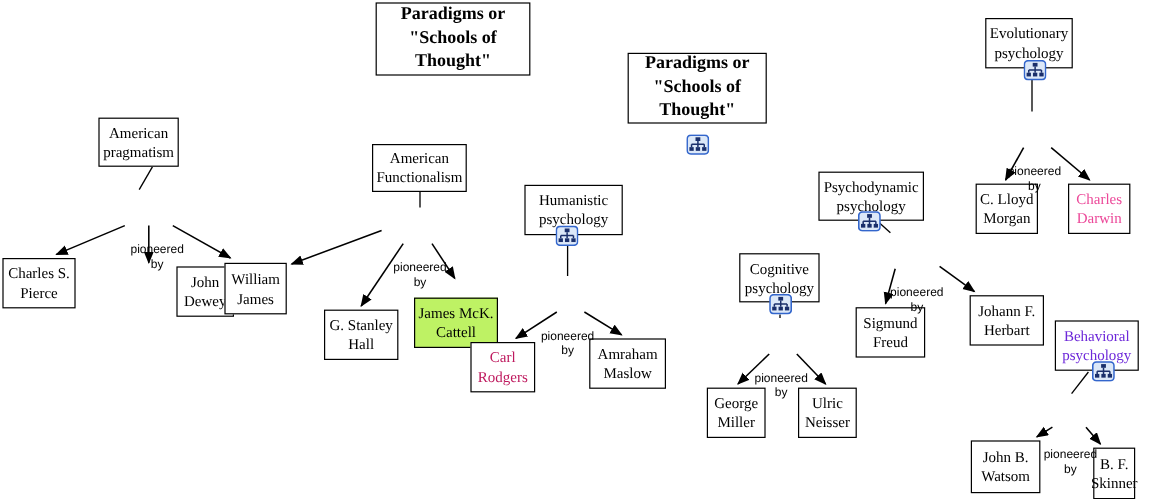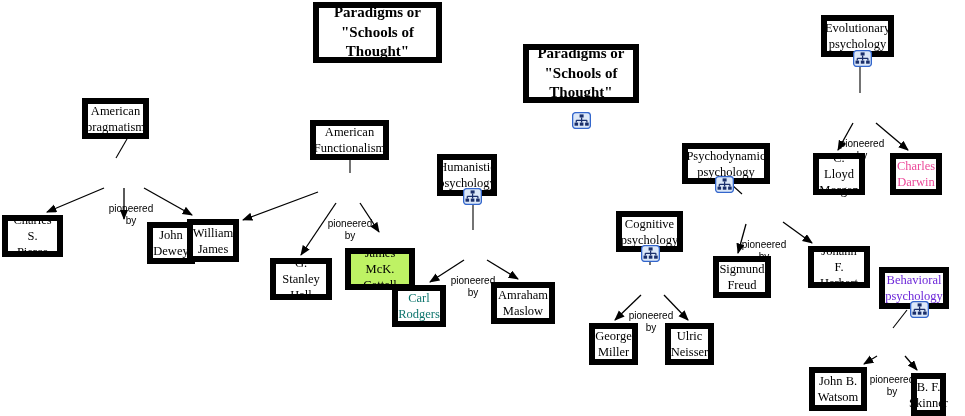--- a/index.html
+++ b/index.html
@@ -20,21 +20,21 @@
     position: absolute;
     left: 0;
     top: 0;
     width: 965px;
     height: 416px;
     pointer-events: none;
   }
   .node {
     position: absolute;
     box-sizing: border-box;
-    border: 6px solid #a3a3a3;
+    border: 1px solid #a3a3a3;
     background: #ffffff;
     font-family: "Liberation Serif", serif;
     font-size: 12.5px;
     line-height: 1.28;
     color: #000000;
     text-align: center;
     display: flex;
     align-items: center;
     justify-content: center;
     padding: 1px 2px;
@@ -122,24 +122,24 @@
       </div>
       <div class="node" style="left: 310px; top: 120px; width: 79px; height: 40px; border-color: rgb(0, 0, 0); background: rgb(255, 255, 255); color: rgb(0, 0, 0);">
         <span>American<br>Functionalism</span>
       </div>
       <div class="node" style="left: 270px; top: 258px; width: 62px; height: 42px; border-color: rgb(0, 0, 0); background: rgb(255, 255, 255); color: rgb(0, 0, 0);">
         <span>G. Stanley<br>Hall</span>
       </div>
       <div class="node" style="left: 345px; top: 248px; width: 70px; height: 42px; border-color: rgb(0, 0, 0); background: #bef264; color: rgb(0, 0, 0);">
         <span>James McK.<br>Cattell</span>
       </div>
-      <div class="node" style="left: 437px; top: 154px; width: 60px; height: 42px; border-color: rgb(0, 0, 0); background: rgb(255, 255, 255); color: rgb(0, 0, 0);">
+      <div class="node" style="left: 437px; top: 154px; width: 82px; height: 42px; border-color: rgb(0, 0, 0); background: rgb(255, 255, 255); color: rgb(0, 0, 0);">
         <span>Humanistic<br>psychology</span>
       </div>
-      <div class="node" style="left: 392px; top: 285px; width: 54px; height: 42px; border-color: rgb(0, 0, 0); background: rgb(255, 255, 255); color: #0f766e;">
+      <div class="node" style="left: 392px; top: 285px; width: 54px; height: 42px; border-color: rgb(0, 0, 0); background: rgb(255, 255, 255); color: #be185d;">
         <span>Carl<br>Rodgers</span>
       </div>
       <div class="node" style="left: 491px; top: 282px; width: 64px; height: 42px; border-color: rgb(0, 0, 0); background: rgb(255, 255, 255); color: rgb(0, 0, 0);">
         <span>Amraham<br>Maslow</span>
       </div>
       <div class="node" style="left: 682px; top: 143px; width: 88px; height: 41px; border-color: rgb(0, 0, 0); background: rgb(255, 255, 255); color: rgb(0, 0, 0);">
         <span>Psychodynamic<br>psychology</span>
       </div>
       <div class="node" style="left: 616px; top: 211px; width: 67px; height: 41px; border-color: rgb(0, 0, 0); background: rgb(255, 255, 255); color: rgb(0, 0, 0);">
         <span>Cognitive<br>psychology</span>

